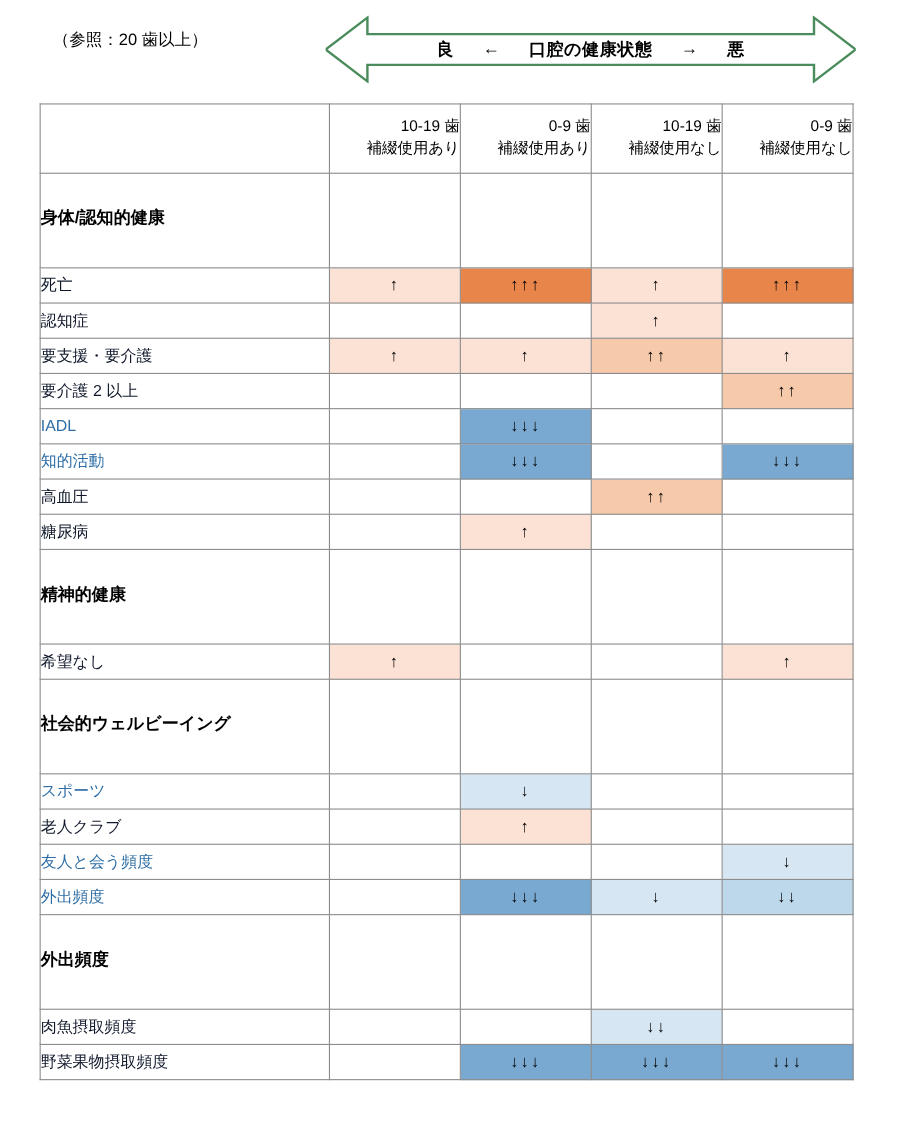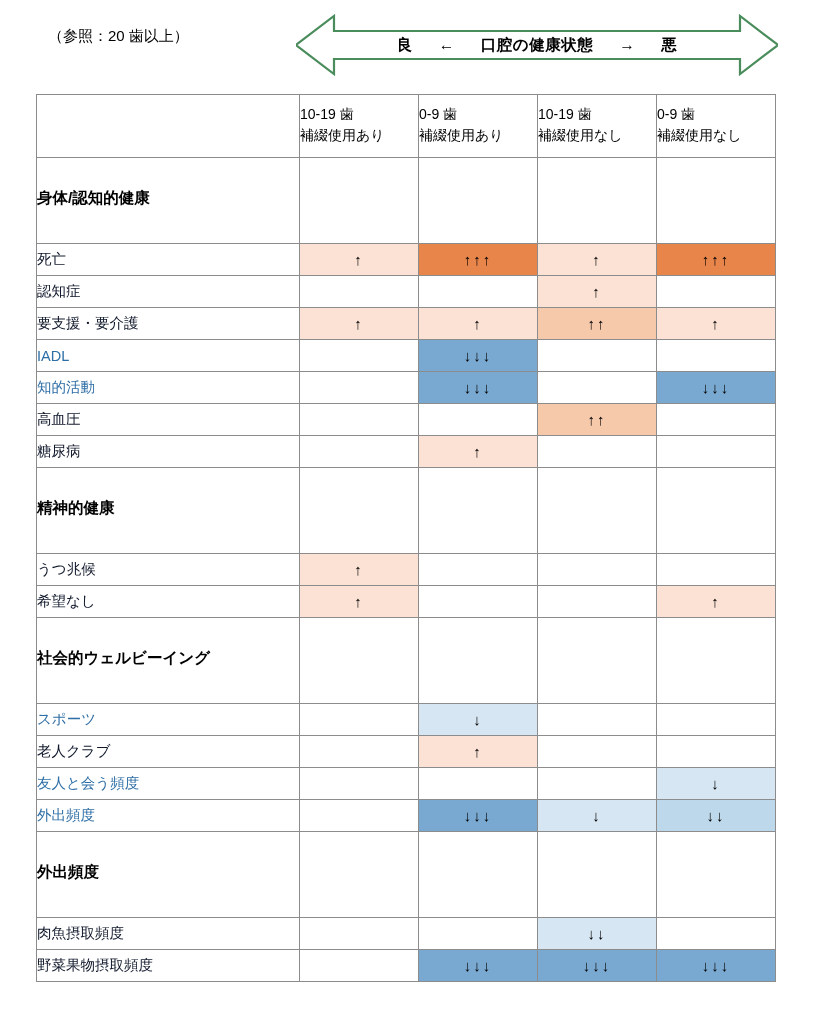--- a/index.html
+++ b/index.html
@@ -74,21 +74,21 @@
     border: 1px solid #8c8c8c;
     padding: 0;
     vertical-align: middle;
   }
   col.c0 { width: 263px; }
   col.c1, col.c2, col.c3, col.c4 { width: 119px; }
 
   
   .colhead {
     height: 62px;
-    text-align: left;
+    text-align: right;
     font-weight: normal;
     font-size: 14px;
     line-height: 1.55;
   }
   .colhead .l1 { display: block; }
   .colhead .l2 { display: block; font-family: Liberation Mono, monospace; }
 
   
   .rowlabel {
     padding: 6px 0 6px 14px;
@@ -199,20 +199,27 @@
           <td class="val f-none"></td>
         </tr>
         <tr class="data-row">
           <td class="rowlabel orange">要支援・要介護</td>
           <td class="val f-o1">↑</td>
           <td class="val f-o1">↑</td>
           <td class="val f-o2">↑↑</td>
           <td class="val f-o1">↑</td>
         </tr>
         <tr class="data-row">
+          <td class="rowlabel orange">要介護 2 以上</td>
+          <td class="val f-none"></td>
+          <td class="val f-none"></td>
+          <td class="val f-none"></td>
+          <td class="val f-o2">↑↑</td>
+        </tr>
+        <tr class="data-row">
           <td class="rowlabel blue">IADL</td>
           <td class="val f-none"></td>
           <td class="val f-b3">↓↓↓</td>
           <td class="val f-none"></td>
           <td class="val f-none"></td>
         </tr>
         <tr class="data-row">
           <td class="rowlabel blue">知的活動</td>
           <td class="val f-none"></td>
           <td class="val f-b3">↓↓↓</td>
@@ -229,27 +236,20 @@
         <tr class="data-row">
           <td class="rowlabel orange">糖尿病</td>
           <td class="val f-none"></td>
           <td class="val f-o1">↑</td>
           <td class="val f-none"></td>
           <td class="val f-none"></td>
         </tr>
         <tr class="section-row">
           <td class="rowlabel section">精神的健康</td>
           <td class="val f-none"></td>
-          <td class="val f-none"></td>
-          <td class="val f-none"></td>
-          <td class="val f-none"></td>
-        </tr>
-        <tr class="data-row">
-          <td class="rowlabel orange">うつ兆候</td>
-          <td class="val f-o1">↑</td>
           <td class="val f-none"></td>
           <td class="val f-none"></td>
           <td class="val f-none"></td>
         </tr>
         <tr class="data-row">
           <td class="rowlabel orange">希望なし</td>
           <td class="val f-o1">↑</td>
           <td class="val f-none"></td>
           <td class="val f-none"></td>
           <td class="val f-o1">↑</td>

